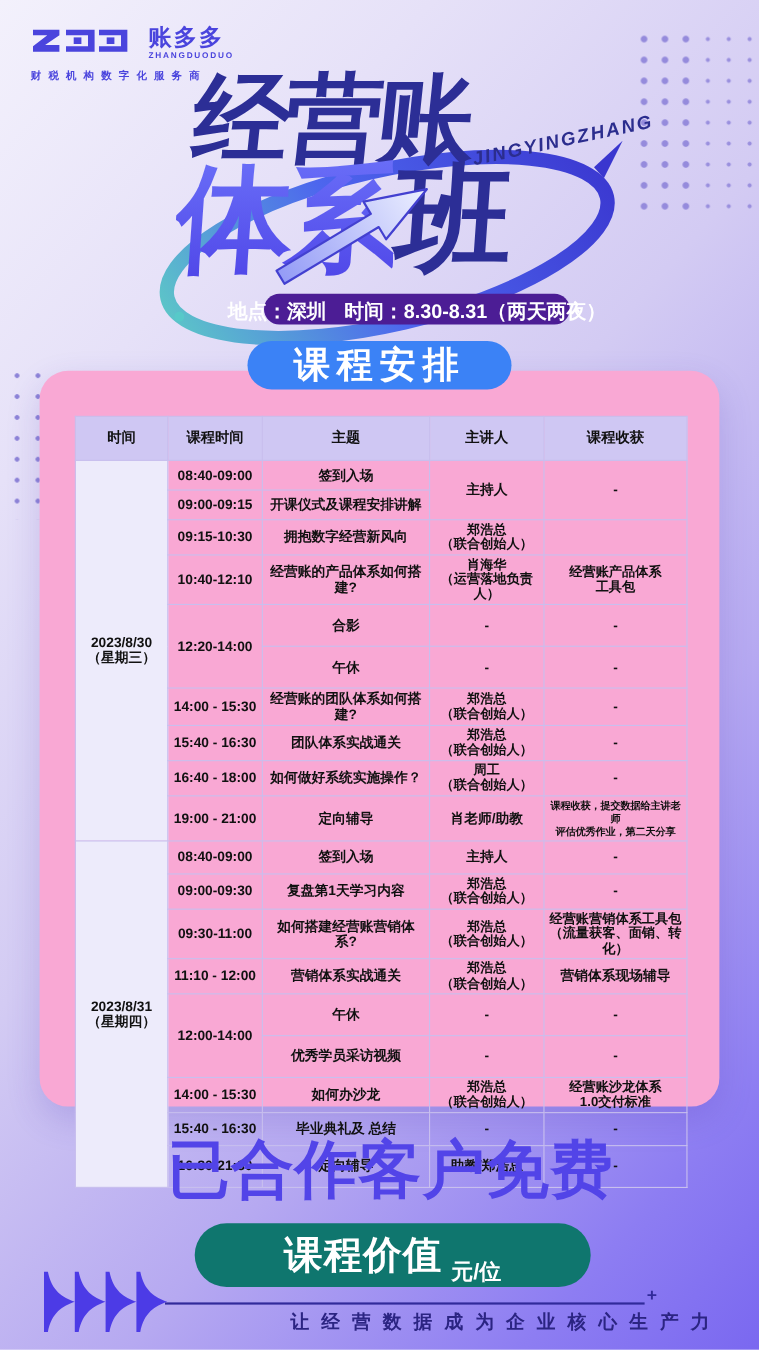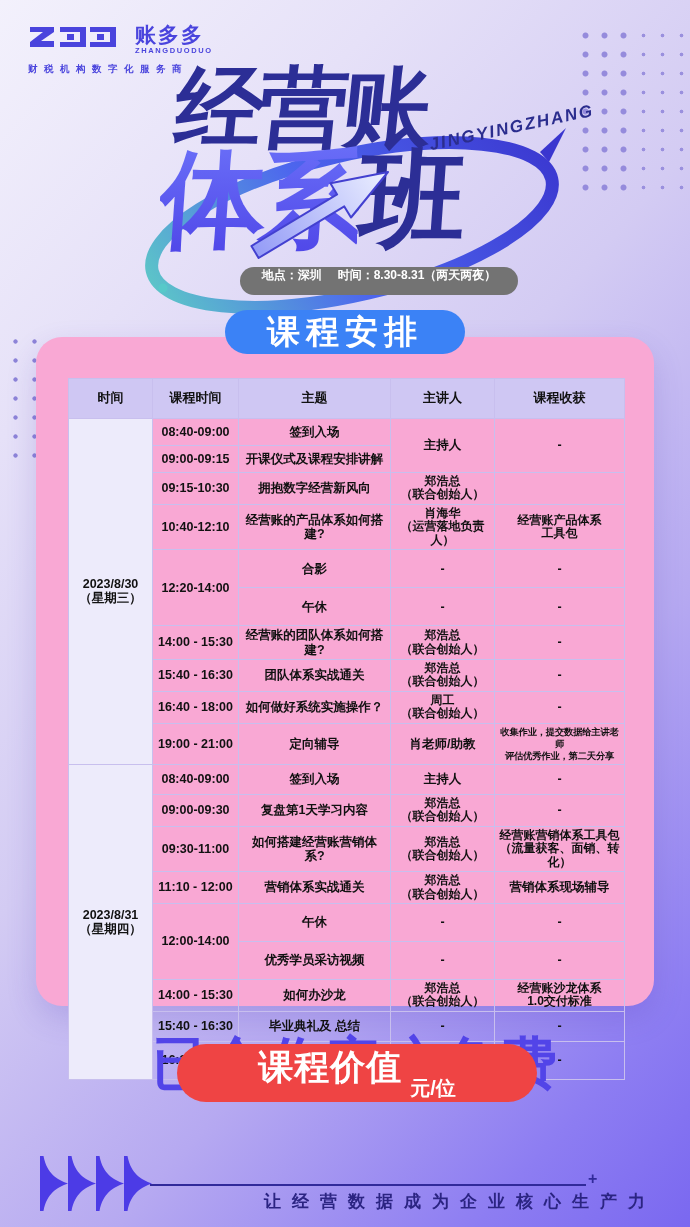--- a/index.html
+++ b/index.html
@@ -30,42 +30,42 @@
   .t-line1{left:176px;top:64px;z-index:2;font-size:88px;font-weight:900;color:#2c2e96;
     letter-spacing:-4px;line-height:1;transform:skewX(-6deg);}
   .t-latin{left:428px;top:118px;z-index:2;font-size:17px;font-weight:800;font-style:italic;
     color:#2b2d8e;letter-spacing:2px;transform:rotate(-12deg);}
   .t-line2{left:160px;top:146px;z-index:2;font-size:106px;font-weight:900;line-height:1;
     letter-spacing:-6px;transform:skewX(-4deg);white-space:nowrap;}
   .t-grad{background:linear-gradient(180deg,#6a6ff8 0%,#4f46e8 100%);-webkit-background-clip:text;
     background-clip:text;color:transparent;}
   .t-navy{color:#2c2e96;}
   
-  .info-pill{left:240px;top:267px;width:278px;height:28px;z-index:4;background:#737373;border-radius:14px;
-    display:flex;align-items:flex-start;justify-content:center;gap:16px;color:#fff;font-size:12px;font-weight:700;white-space:nowrap;}
+  .info-pill{left:240px;top:267px;width:278px;height:28px;z-index:4;background:#4c1d95;border-radius:14px;
+    display:flex;align-items:flex-end;justify-content:center;gap:16px;color:#fff;font-size:18px;font-weight:700;white-space:nowrap;}
   
   .badge{left:225px;top:310px;width:240px;height:44px;z-index:4;background:#3b82f6;border-radius:32px;
     display:flex;align-items:center;justify-content:center;color:#fff;font-size:33px;font-weight:900;letter-spacing:6px;}
   .card{left:36px;top:337px;width:618px;height:669px;z-index:2;background:#f9a8d4;border-radius:26px;
     box-shadow:0 12px 30px rgba(70,50,180,0.18);}
   
   table.sch{position:absolute;left:32px;top:41px;width:556px;border-collapse:collapse;table-layout:fixed;
     font-size:12.5px;font-weight:700;color:#111;}
   .sch td,.sch th{border:1px solid #c8bfee;text-align:center;vertical-align:middle;padding:2px 3px;line-height:1.15;}
   .sch th{background:#cfc7f3;height:35px;font-size:13px;}
   .c1{width:84px;} .c2{width:86px;} .c3{width:152px;} .c4{width:104px;} .c5{width:130px;}
   td.date{background:#edebfb;font-size:12.5px;}
   tr.std{height:27px;} tr.tall{height:38px;} tr.med{height:30px;}
   .l2{line-height:1.12;font-size:12px;}
   .gain-sm{font-size:9.3px;line-height:1.3;letter-spacing:-0.2px;}
   
   .free{left:0;top:1026px;width:690px;z-index:3;text-align:center;font-size:57px;font-weight:900;
     color:#5244e8;letter-spacing:1px;transform:translateX(10px);}
-  .price-pill{left:177px;top:1044px;width:360px;height:58px;z-index:3;background:#ef4444;border-radius:30px;
-    display:flex;align-items:flex-start;justify-content:center;color:#fff;}
+  .price-pill{left:177px;top:1112px;width:360px;height:58px;z-index:3;background:#0f766e;border-radius:30px;
+    display:flex;align-items:center;justify-content:center;color:#fff;}
   .price-a{font-size:35px;font-weight:900;letter-spacing:1px;}
   .price-b{font-size:50px;font-weight:900;letter-spacing:0;margin-left:2px;}
   .price-c{font-size:20px;font-weight:900;margin-left:8px;margin-top:31px;}
   .foot-line{left:150px;top:1184px;width:436px;height:2px;background:#312a9a;z-index:2;}
   .foot-plus{left:588px;top:1170px;z-index:2;font-size:16px;font-weight:700;color:#312a9a;}
   .slogan{left:0;top:1190px;width:656px;z-index:2;text-align:right;font-size:17px;font-weight:700;
     color:#2b2482;letter-spacing:11px;white-space:nowrap;}
   .arrows{left:40px;top:1156px;z-index:2;}
 </style>
 </head>
@@ -217,21 +217,21 @@
             <div class="l2">周工</div>
             <div class="l2">（联合创始人）</div>
           </td>
       <td>-</td>
     </tr>
     <tr class="med">
       <td>19:00 - 21:00</td>
       <td>定向辅导</td>
       <td>肖老师/助教</td>
       <td>
-            <div class="gain-sm">收集作业，提交数据给主讲老师</div>
+            <div class="gain-sm">课程收获，提交数据给主讲老师</div>
             <div class="gain-sm">评估优秀作业，第二天分享</div>
           </td>
     </tr>
 
     <tr class="med">
       <td class="date" rowspan="9">
         <div>2023/8/31</div>
         <div>（星期四）</div>
       </td>
       <td>08:40-09:00</td>

